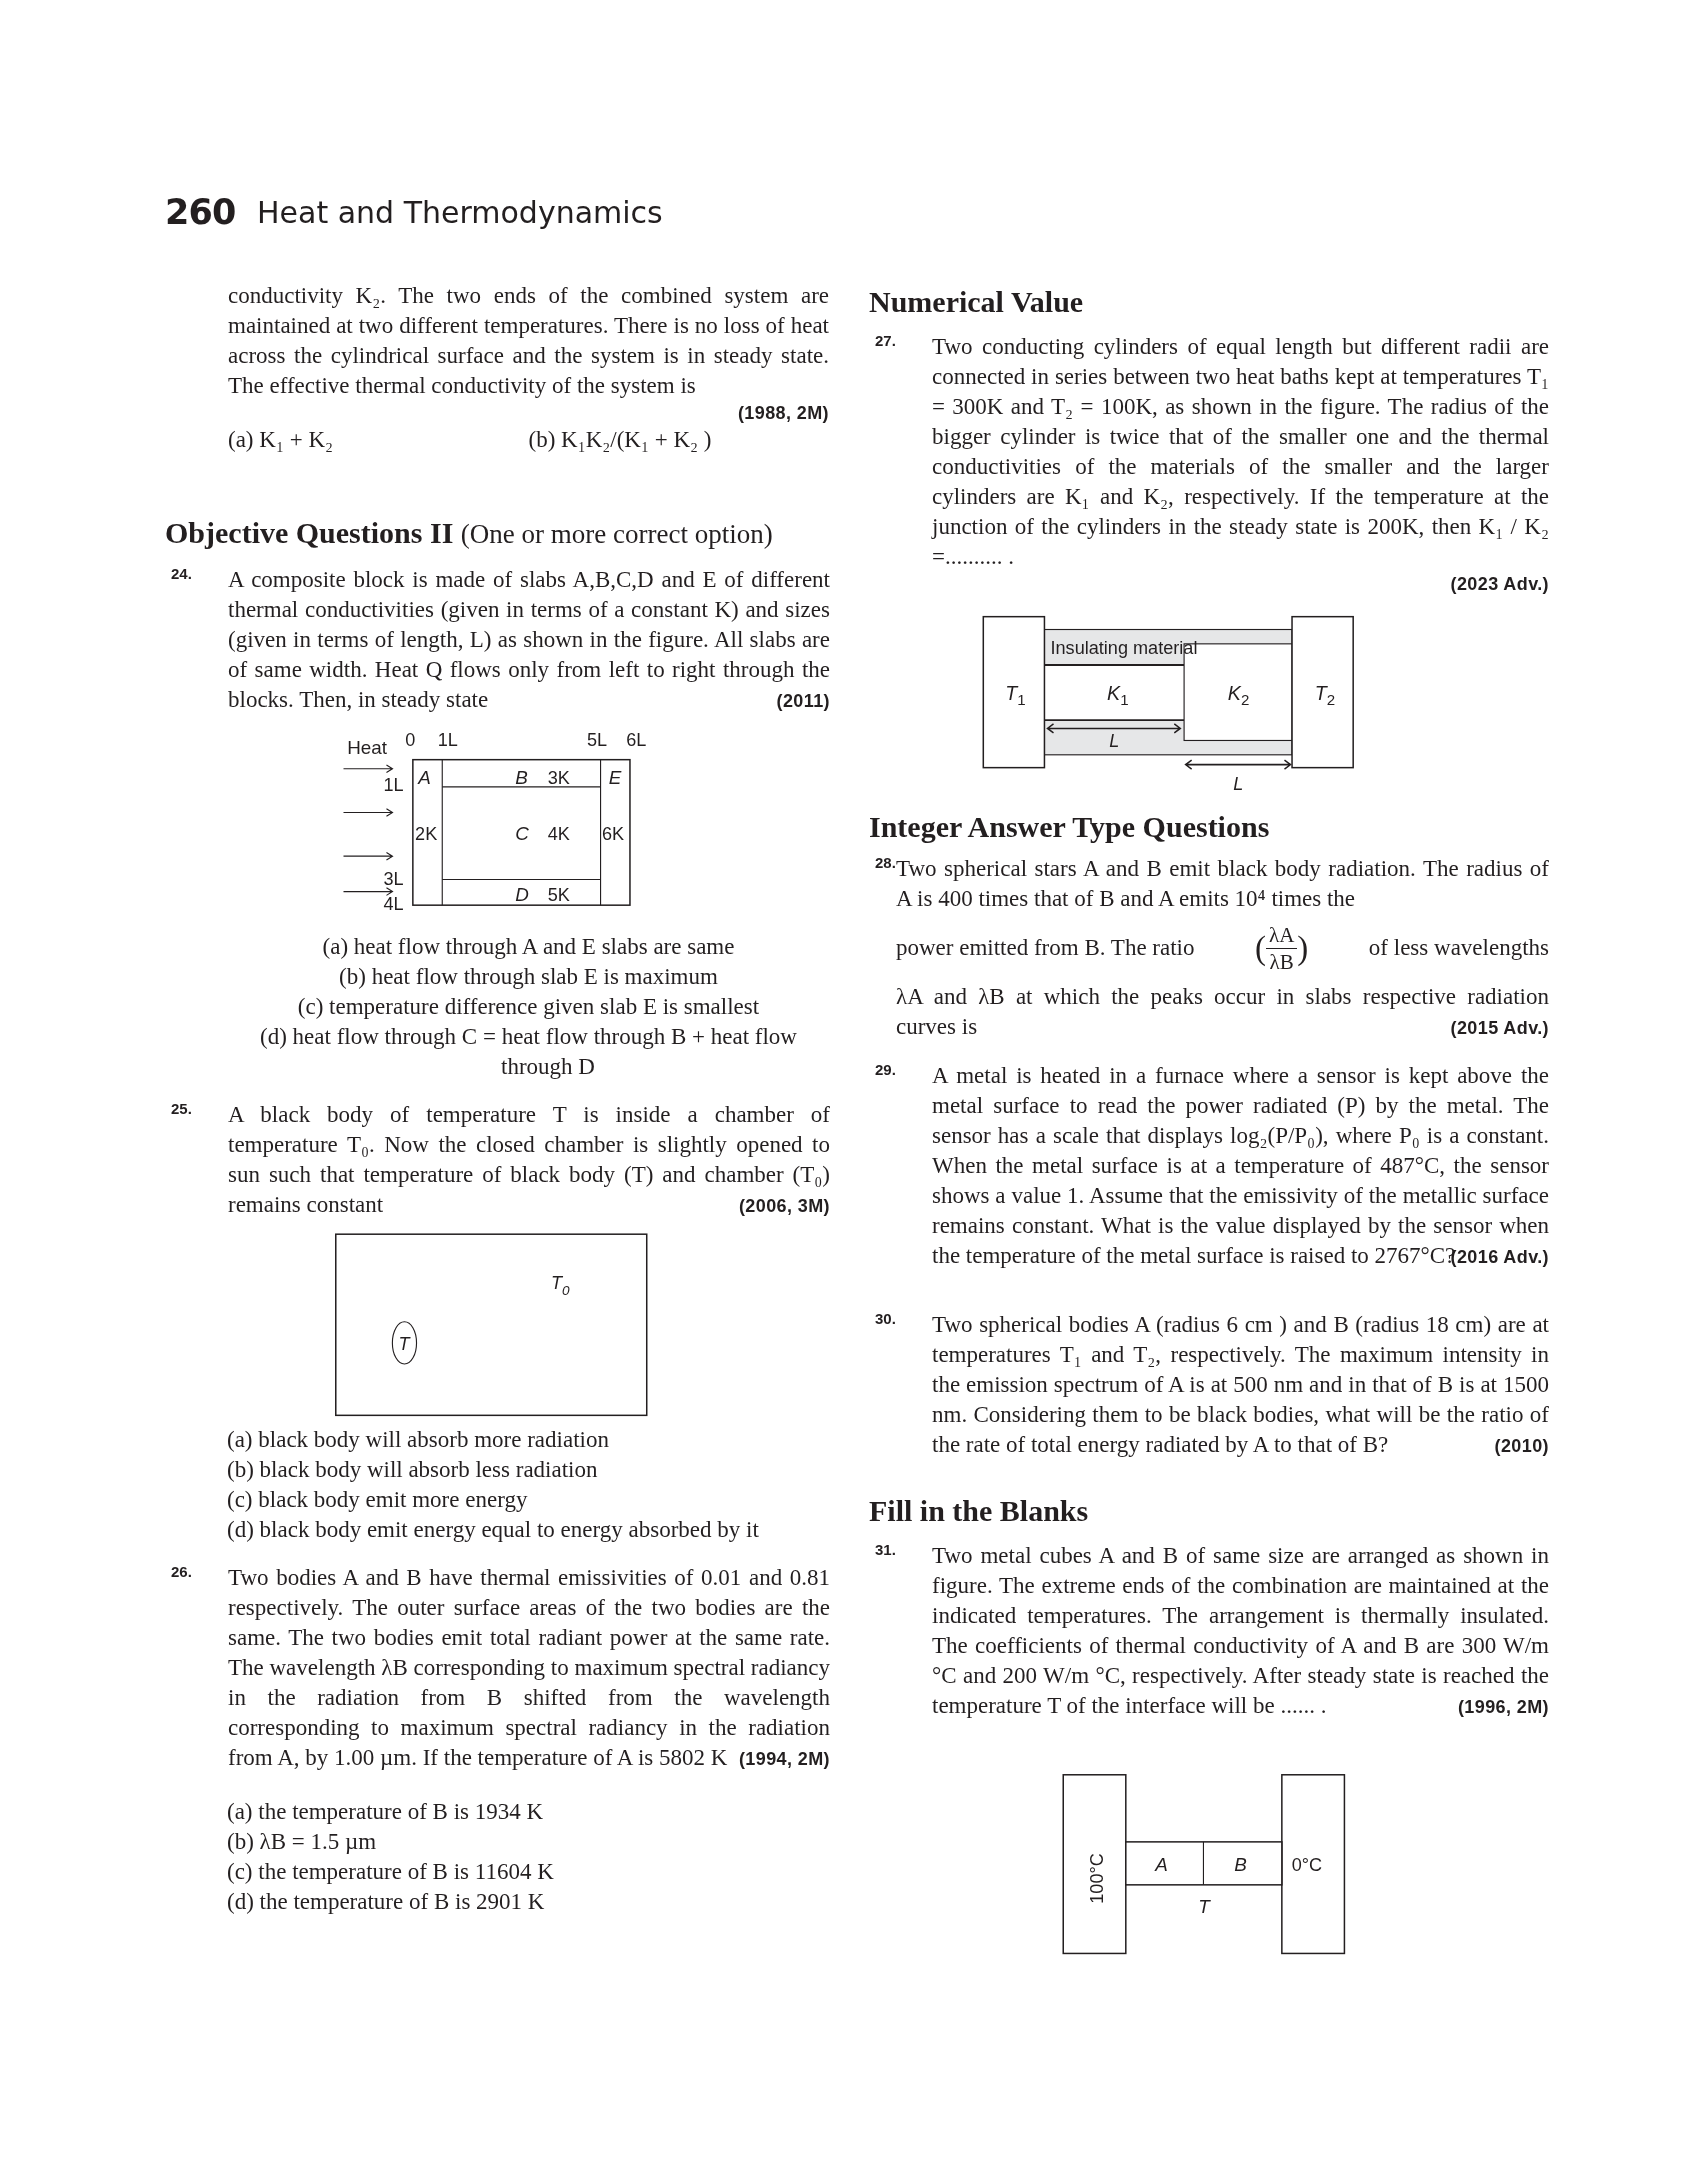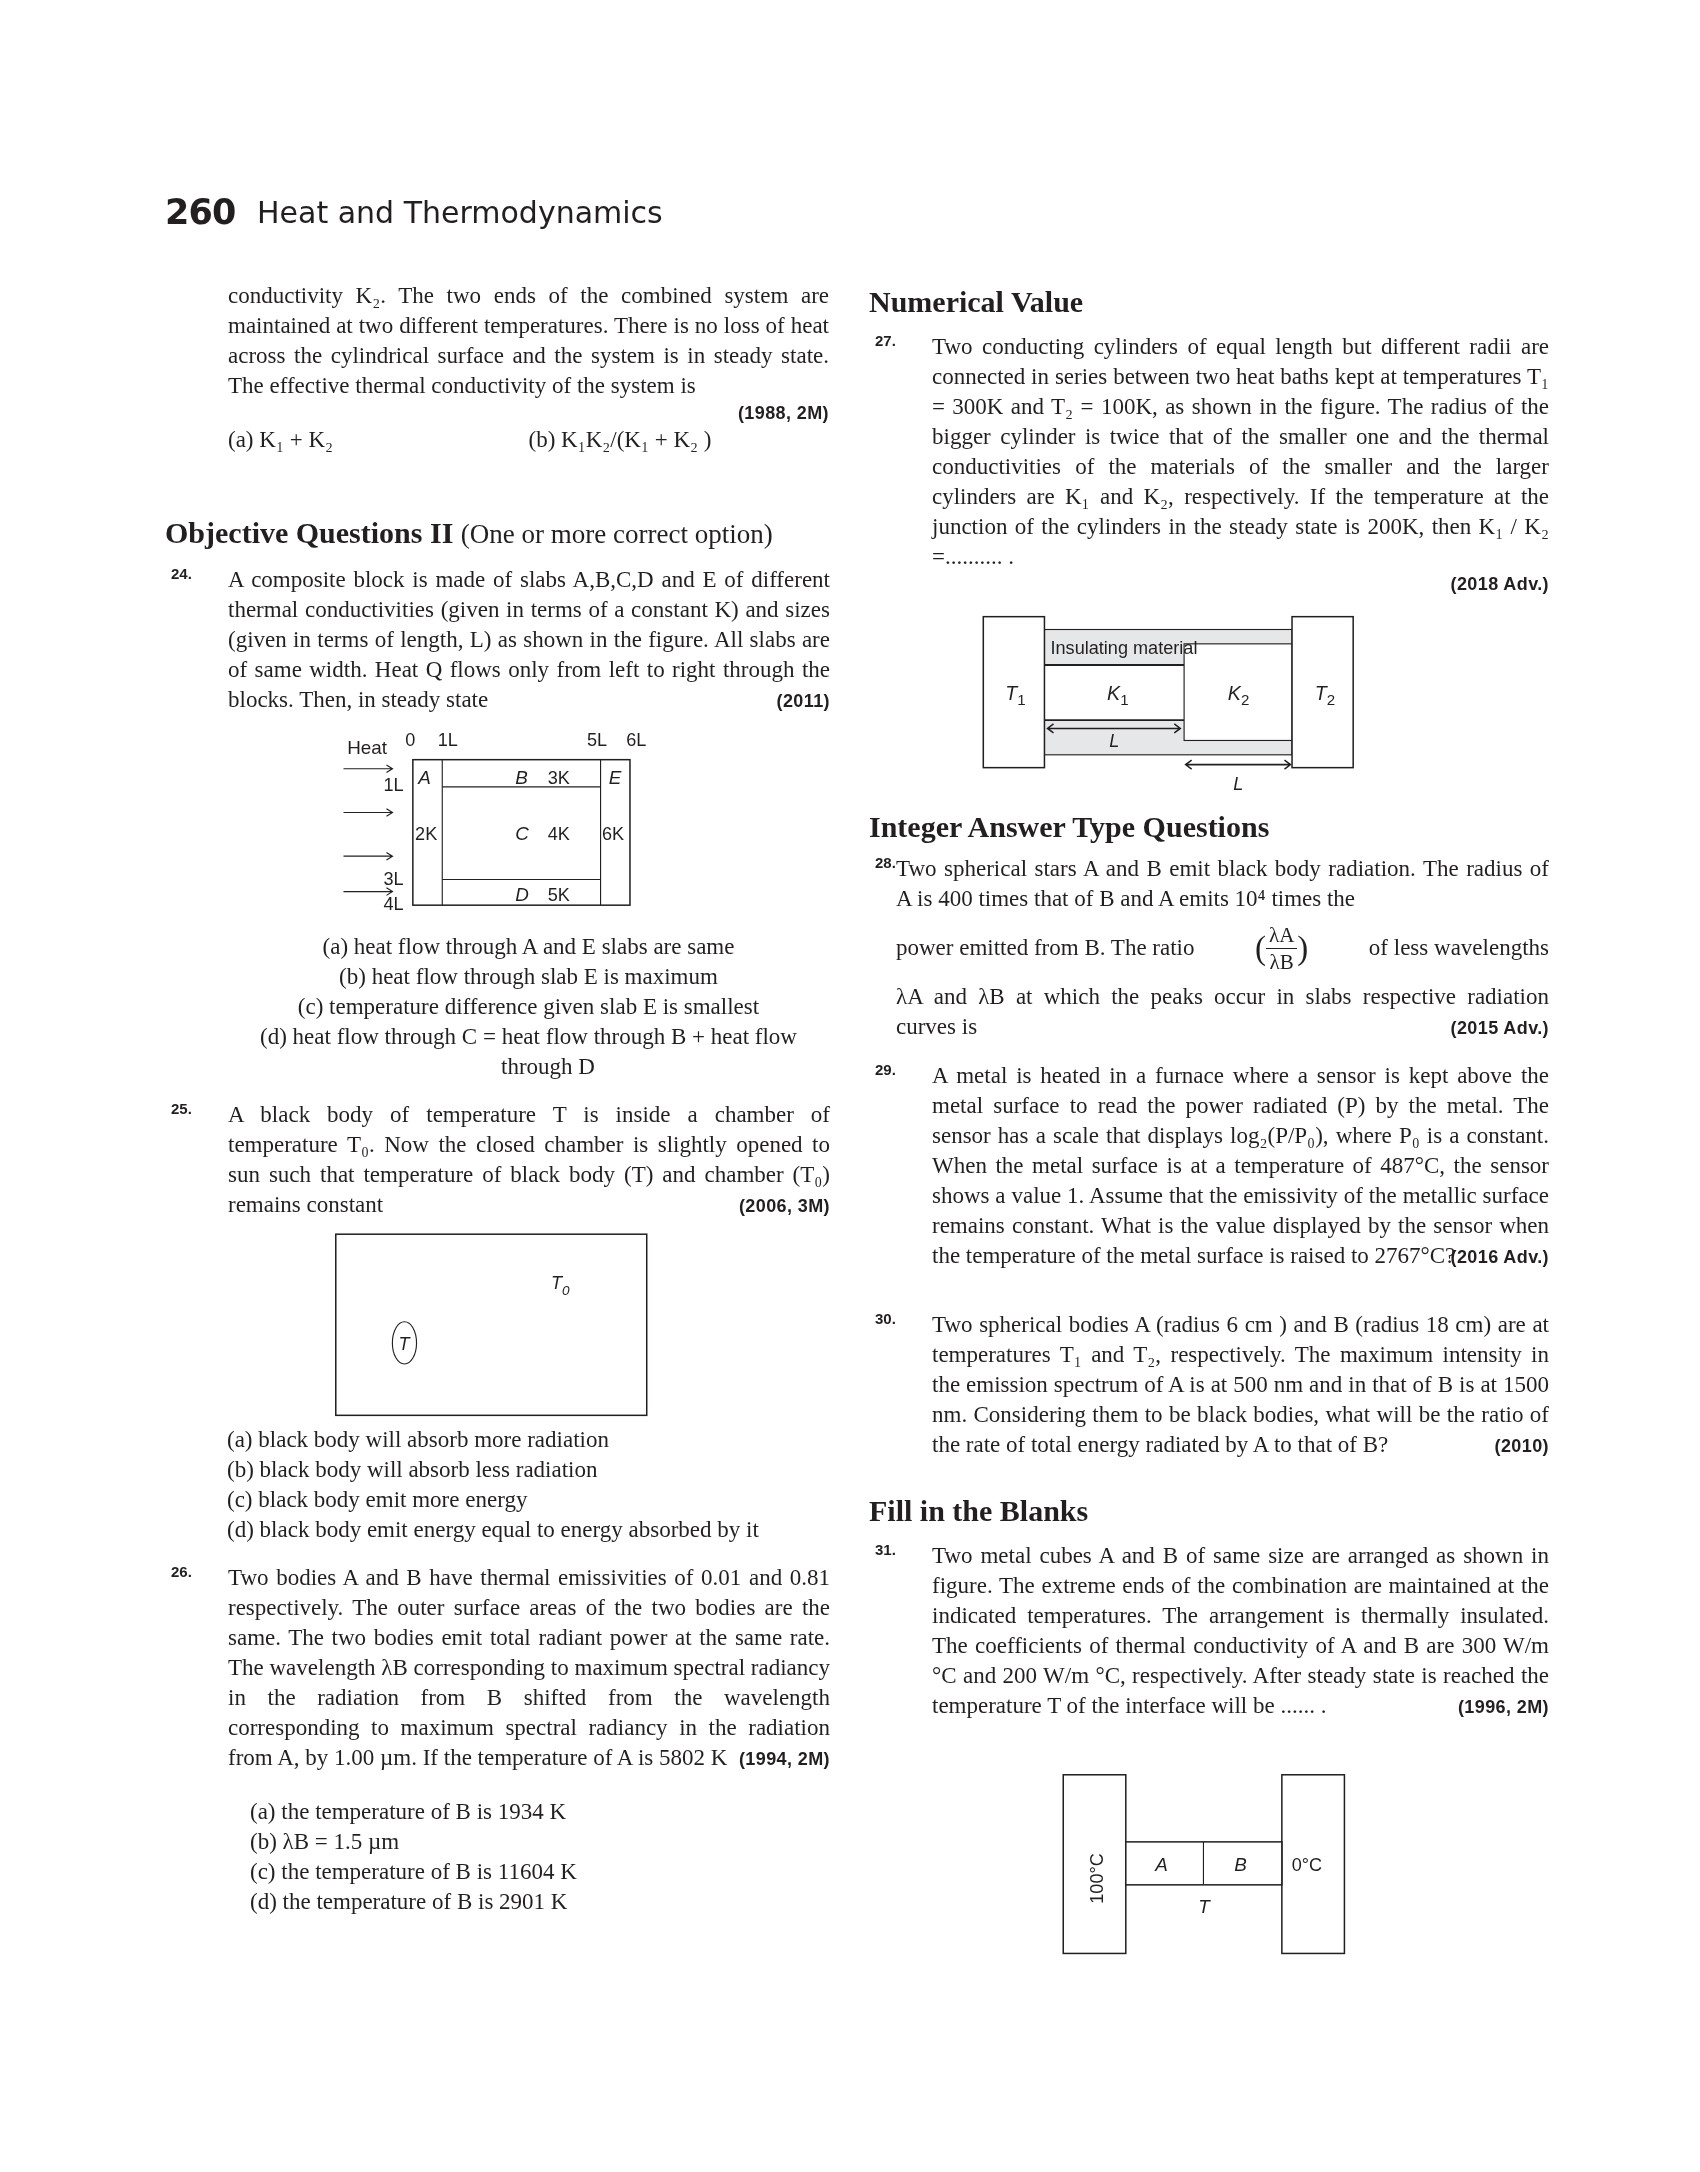--- a/index.html
+++ b/index.html
@@ -121,35 +121,35 @@
 
 <div class="q" style="left:165px; top:1563px; width:665px;">
   <div class="qnum" style="left:6px; top:0;">26.</div>
   <div class="qbody" style="margin-left:63px;">
     <p class="p">Two bodies A and B have thermal emissivities of 0.01 and 0.81 respectively. The outer surface areas of the two bodies are the same. The two bodies emit total radiant power at the same rate. The wavelength λB corresponding to maximum spectral radiancy in the radiation from B shifted from the wavelength corresponding to maximum spectral radiancy in the radiation from A, by 1.00 µm. If the temperature of A is 5802 K</p>
     <div class="year-line" style="margin-top:-26px;">
         <span class="year">(1994, 2M)</span>
       </div>
   </div>
 </div>
-<div class="abs optlist" style="left:227px; top:1797px; width:601px; font-size:23px;margin-left:23px;">
+<div class="abs optlist" style="left:227px; top:1797px; width:601px; font-size:23px;">
   <div>(a) the temperature of B is 1934 K</div>
   <div>(b) λB = 1.5 µm</div>
   <div>(c) the temperature of B is 11604 K</div>
   <div>(d) the temperature of B is 2901 K</div>
 </div>
 
 <div class="sec-head" style="left:869px; top:283px;">Numerical Value</div>
 
 <div class="q" style="left:869px; top:332px; width:680px;">
   <div class="qnum" style="left:6px; top:0;">27.</div>
   <div class="qbody" style="margin-left:63px;">
     <p class="p">Two conducting cylinders of equal length but different radii are connected in series between two heat baths kept at temperatures T₁ = 300K and T₂ = 100K, as shown in the figure. The radius of the bigger cylinder is twice that of the smaller one and the thermal conductivities of the materials of the smaller and the larger cylinders are K₁ and K₂, respectively. If the temperature at the junction of the cylinders in the steady state is 200K, then K₁ / K₂ =.......... .</p>
     <div class="year-line">
-        <span class="year">(2018 Adv.)</span>
+        <span class="year">(2023 Adv.)</span>
       </div>
   </div>
 </div>
 
 <svg class="abs fig" style="left:975px; top:612px;" width="468" height="189" viewBox="0 0 620 250">
   <rect x="92" y="23" width="328" height="166" fill="#e6e7e8" stroke="#231f20" stroke-width="1.5"></rect>
   <rect x="92" y="70" width="185" height="73" fill="#fff" stroke="none"></rect>
   <line x1="92" y1="70" x2="277" y2="70" stroke="#231f20" stroke-width="2.5"></line>
   <line x1="92" y1="143" x2="277" y2="143" stroke="#231f20" stroke-width="2.5"></line>
   <rect x="277" y="42" width="143" height="128" fill="#fff" stroke="#231f20" stroke-width="1.5"></rect>

